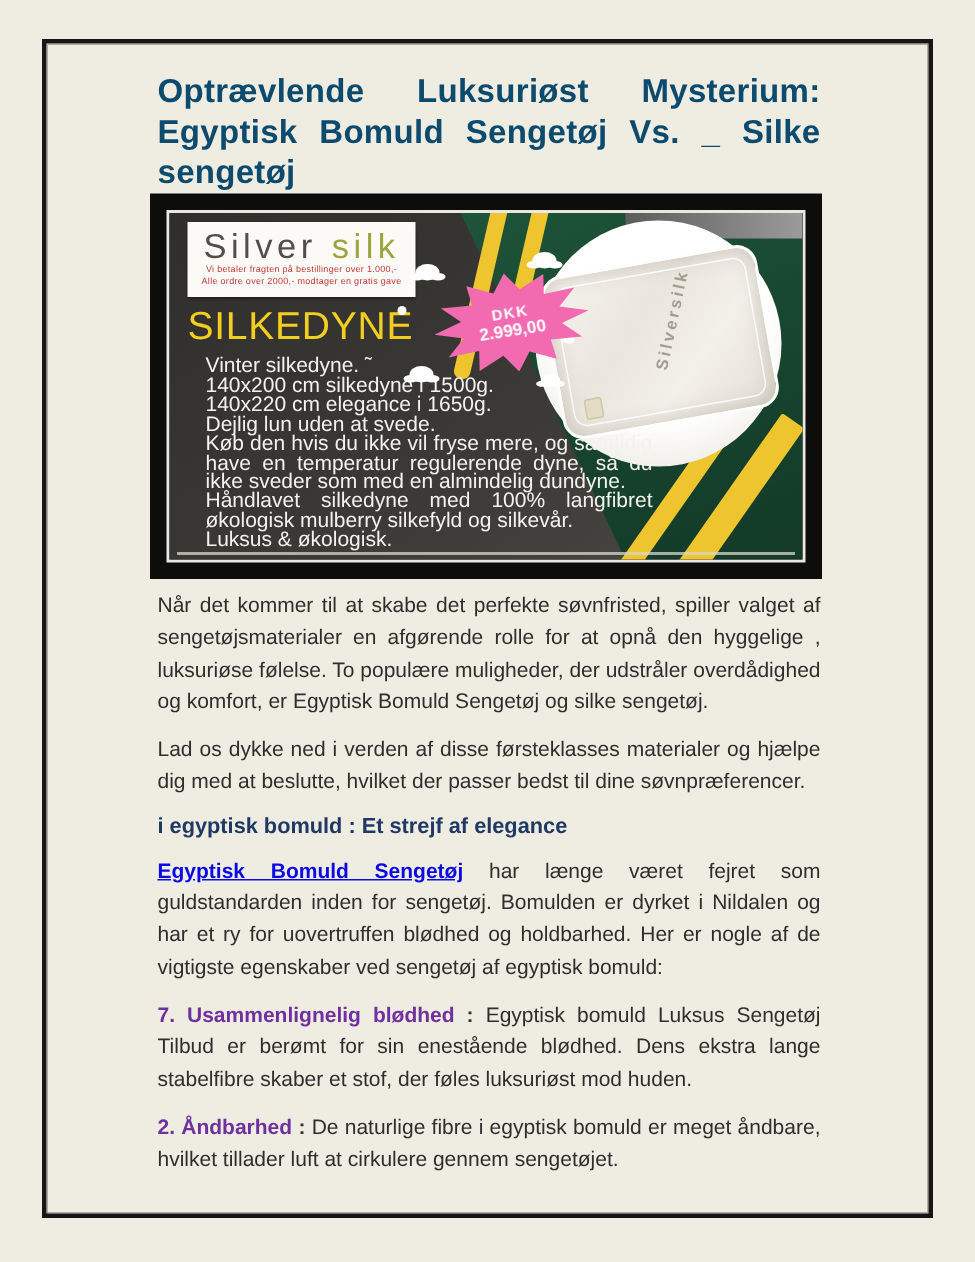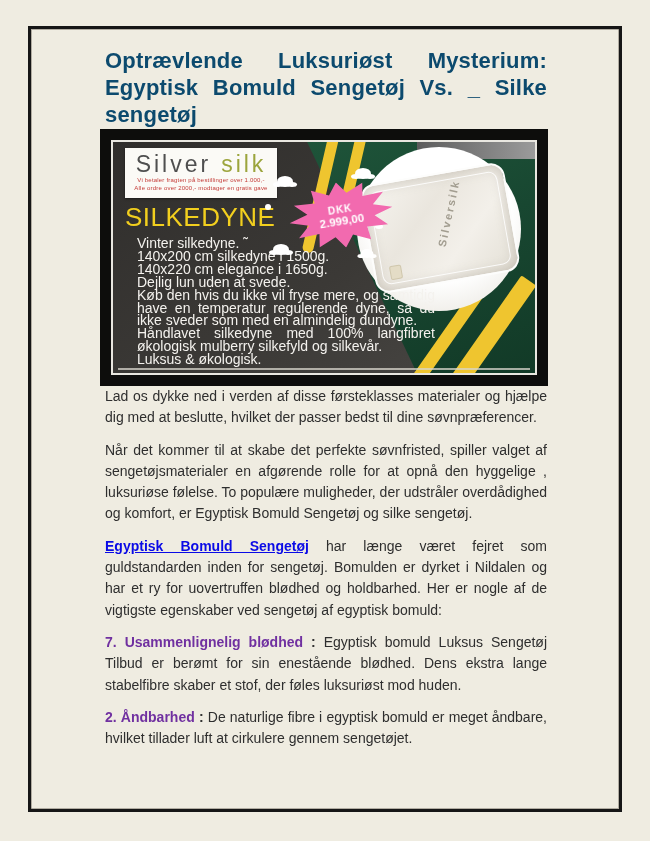--- a/index.html
+++ b/index.html
@@ -203,24 +203,25 @@
             <span class="cur">DKK</span>
             <span class="amt">2.999,00</span>
           </div>
         </div>
 
         <div class="b-sep"></div>
       </div>
     </div>
   </div>
 
+  <p class="body-p first-p">Når det kommer til at skabe det perfekte søvnfristed, spiller valget af sengetøjsmaterialer en afgørende rolle for at opnå den hyggelige , luksuriøse følelse. To populære muligheder, der udstråler overdådighed og komfort, er Egyptisk Bomuld Sengetøj og silke sengetøj.</p>
+
   <p class="body-p">Lad os dykke ned i verden af disse førsteklasses materialer og hjælpe dig med at beslutte, hvilket der passer bedst til dine søvnpræferencer.</p>
 
-  <p class="body-p first-p">Når det kommer til at skabe det perfekte søvnfristed, spiller valget af sengetøjsmaterialer en afgørende rolle for at opnå den hyggelige , luksuriøse følelse. To populære muligheder, der udstråler overdådighed og komfort, er Egyptisk Bomuld Sengetøj og silke sengetøj.</p>
-
+  <h2 class="section-h">i egyptisk bomuld : Et strejf af elegance</h2>
 
   <p class="body-p"><a class="doc-link">Egyptisk Bomuld Sengetøj</a><span> har længe været fejret som guldstandarden inden for sengetøj. Bomulden er dyrket i Nildalen og har et ry for uovertruffen blødhed og holdbarhed. Her er nogle af de vigtigste egenskaber ved sengetøj af egyptisk bomuld:</span></p>
 
   <p class="body-p"><span class="feature-label">7. Usammenlignelig blødhed</span><span class="feature-colon"> : </span><span>Egyptisk bomuld Luksus Sengetøj Tilbud er berømt for sin enestående blødhed. Dens ekstra lange stabelfibre skaber et stof, der føles luksuriøst mod huden.</span></p>
 
   <p class="body-p"><span class="feature-label">2. Åndbarhed</span><span class="feature-colon"> : </span><span>De naturlige fibre i egyptisk bomuld er meget åndbare, hvilket tillader luft at cirkulere gennem sengetøjet.</span></p>
 
 </div>
 
 </body></html>

